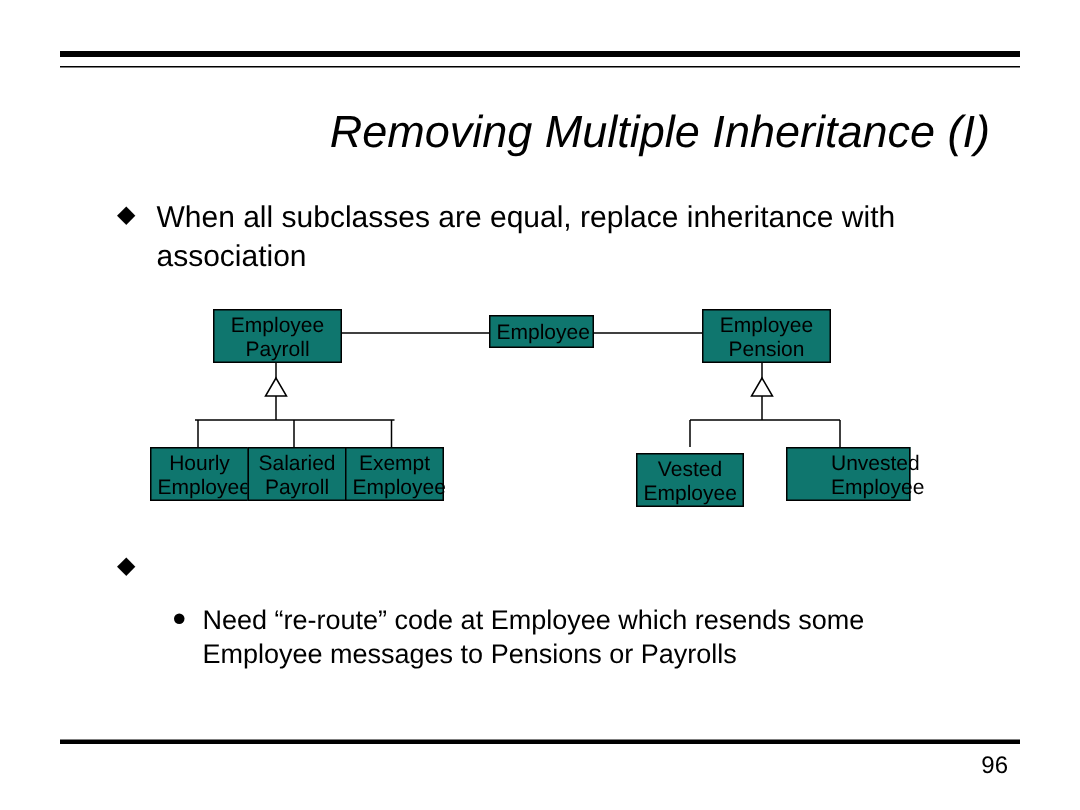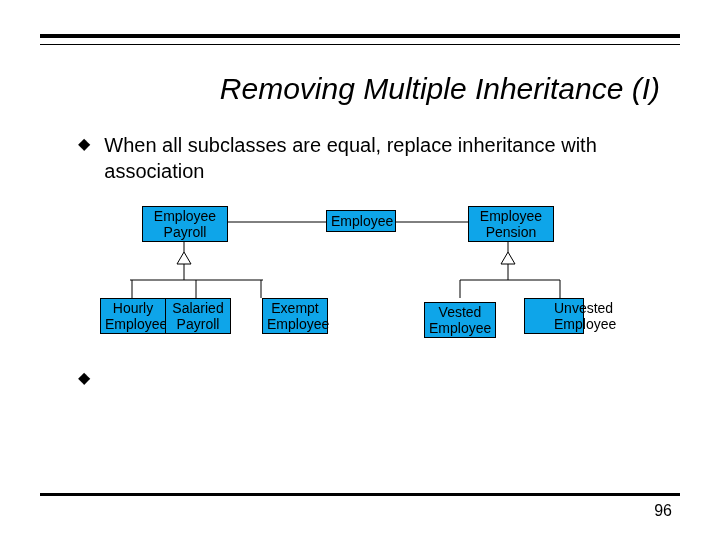--- a/index.html
+++ b/index.html
@@ -80,21 +80,21 @@
   
   .diagram {
     position: relative;
     margin: 18px 0 24px 20px;
     width: 560px;
     height: 140px;
   }
   .box {
     position: absolute;
     border: 1px solid #000;
-    background: #0ea5e9;
+    background: #0f766e;
     font-size: 14px;
     line-height: 16px;
     text-align: center;
     padding: 2px 4px;
     display: flex;
     flex-direction: column;
     justify-content: center;
   }
   svg.lines {
     position: absolute;
@@ -146,31 +146,35 @@
       <div class="box" style="left:44px; top:4px; width:86px; height:36px; white-space:pre-line;">Employee
 Payroll</div>
       <div class="box" style="left:228px; top:8px; width:70px; height:22px;">Employee</div>
       <div class="box" style="left:370px; top:4px; width:86px; height:36px; white-space:pre-line;">Employee
 Pension</div>
 
       <div class="box" style="left:2px; top:96px; width:66px; height:36px; white-space:pre-line;">Hourly
 Employee</div>
       <div class="box" style="left:67px; top:96px; width:66px; height:36px; white-space:pre-line;">Salaried
 Payroll</div>
-      <div class="box" style="left:132px; top:96px; width:66px; height:36px; white-space:pre-line;margin-left:32px;">Exempt
+      <div class="box" style="left:132px; top:96px; width:66px; height:36px; white-space:pre-line;">Exempt
 Employee</div>
 
       <div class="box" style="left:326px; top:100px; width:72px; height:36px; white-space:pre-line;">Vested
 Employee</div>
-      <div class="box" style="left:426px; top:96px; width:60px; height:36px; white-space:pre-line;padding-left:29px;">Unvested
+      <div class="box" style="left:426px; top:96px; width:83px; height:36px; white-space:pre-line;padding-left:29px;">Unvested
 Employee</div>
     </div>
 
     <div class="bullet-row">
       <span class="bullet-diamond">◆</span>
     </div>
 
+    <div class="sub-row">
+      <span class="sub-dot"></span>
+      <span class="sub-text">Need “re-route” code at Employee which resends some Employee messages to Pensions or Payrolls</span>
+    </div>
 
   </div>
 
   <div class="rule-bottom"></div>
   <div class="pagenum">96</div>
 </div>
 
 </body></html>

